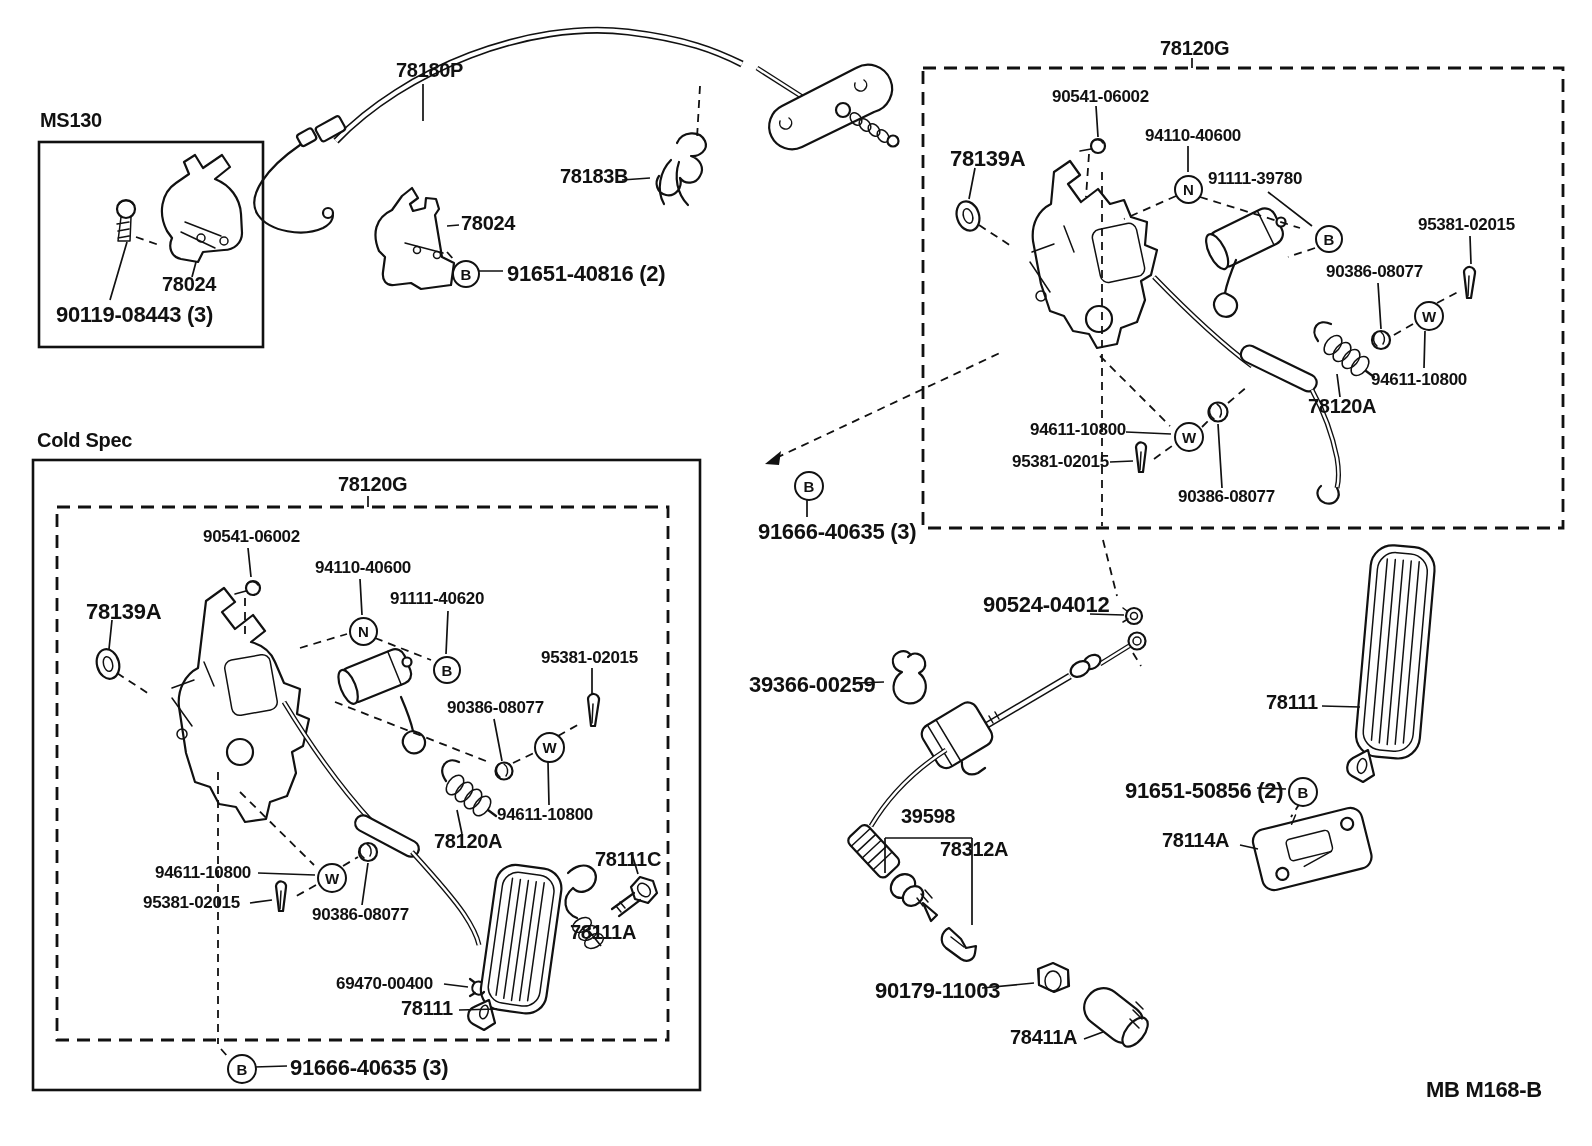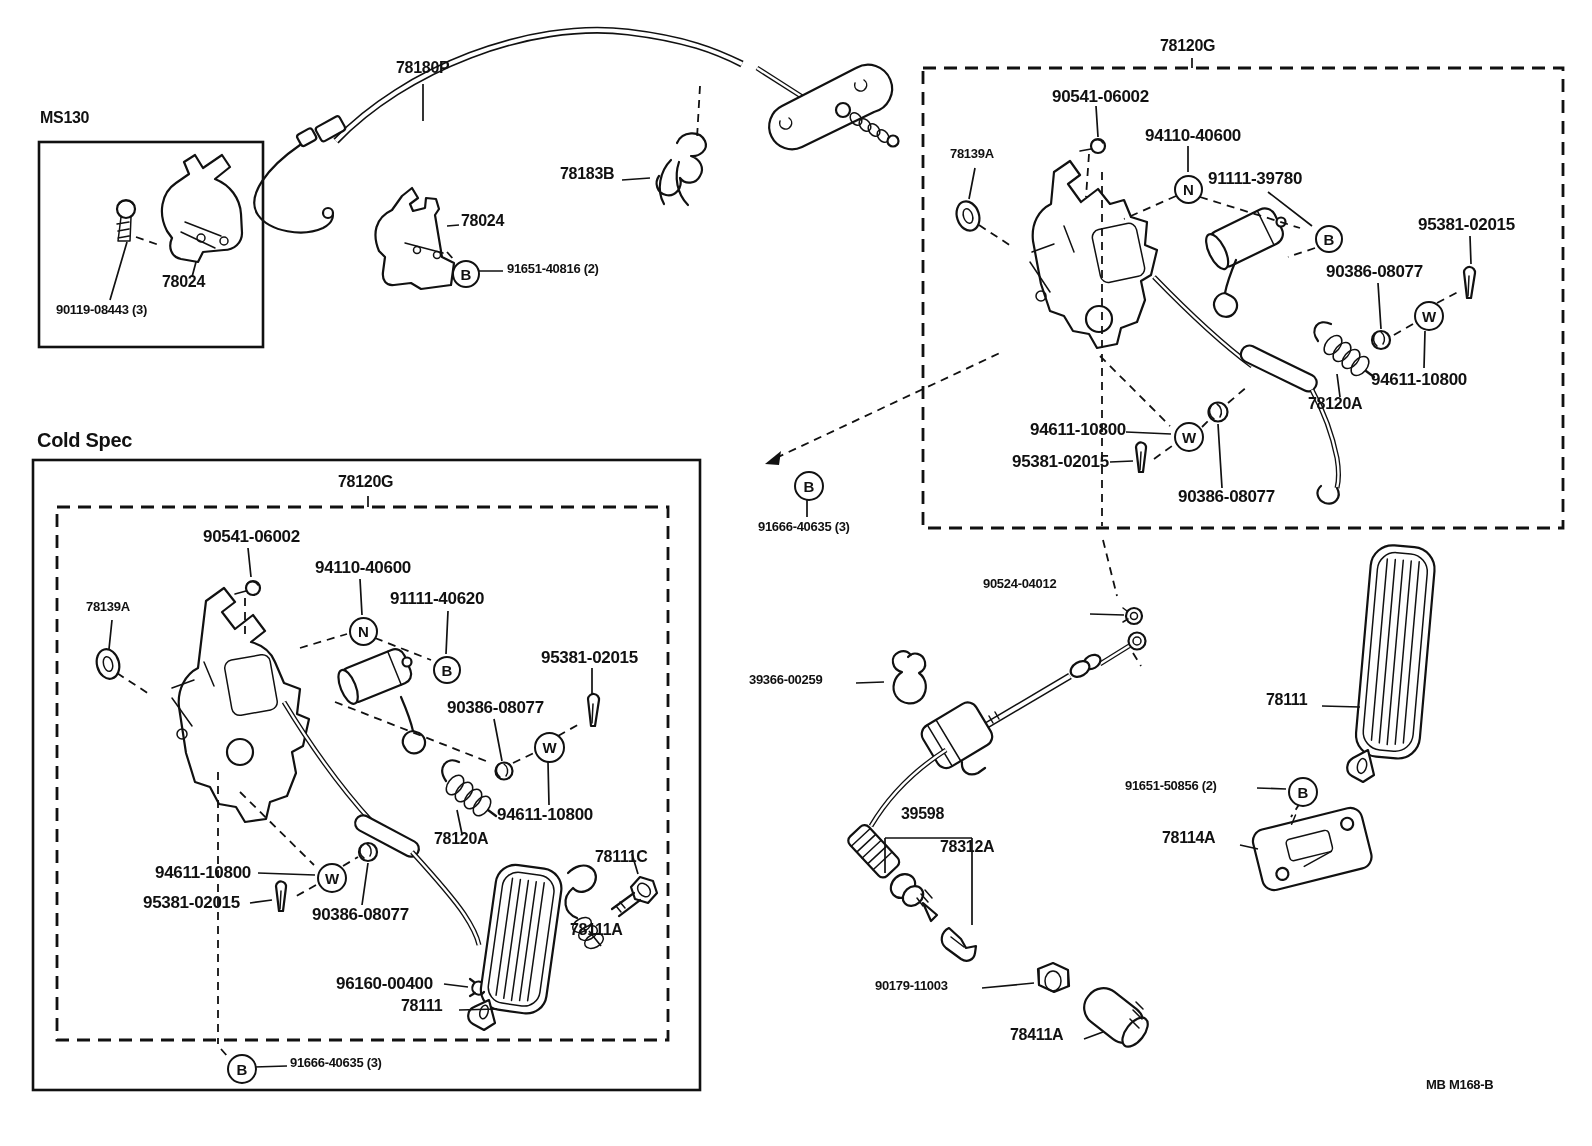--- a/index.html
+++ b/index.html
@@ -1,22 +1,22 @@
 <!DOCTYPE html>
 <html><head>
 <meta charset="utf-8">
 <style>
   html,body{margin:0;padding:0;background:#fff;}
   #stage{position:relative;width:1592px;height:1146px;background:#fff;overflow:hidden;
          font-family:"Liberation Sans",sans-serif;color:#111;}
   #art{position:absolute;left:0;top:0;}
   .lbl{position:absolute;font-weight:bold;font-size:17px;line-height:1.05;
        letter-spacing:-0.3px;white-space:nowrap;}
-  .lbl-md{font-size:13px;}
-  .lbl-lg{font-size:16px;}
+  .lbl-md{font-size:22px;}
+  .lbl-lg{font-size:20px;}
   .cc{position:absolute;border:2.6px solid #111;border-radius:50%;background:#fff;
       display:flex;align-items:center;justify-content:center;
       font-weight:bold;font-size:15px;line-height:1;}
   
   .s{fill:none;stroke:#111;stroke-width:2.2;stroke-linecap:round;stroke-linejoin:round;}
   .sw{fill:#fff;stroke:#111;stroke-width:2.2;stroke-linecap:round;stroke-linejoin:round;}
   .thin{stroke-width:1.5;}
   .ld{fill:none;stroke:#111;stroke-width:1.7;}
   .dsh{fill:none;stroke:#111;stroke-width:1.8;stroke-dasharray:8 6;}
   .bx{fill:none;stroke:#111;stroke-width:2.6;}
@@ -292,25 +292,25 @@
   <div class="lbl" style="left:390px;top:590px">91111-40620</div>
   <div class="lbl" style="left:541px;top:649px">95381-02015</div>
   <div class="lbl" style="left:447px;top:699px">90386-08077</div>
   <div class="lbl" style="left:497px;top:806px">94611-10800</div>
   <div class="lbl lbl-lg" style="left:434px;top:831px">78120A</div>
   <div class="lbl lbl-lg" style="left:595px;top:849px">78111C</div>
   <div class="lbl lbl-lg" style="left:570px;top:922px">78111A</div>
   <div class="lbl" style="left:155px;top:864px">94611-10800</div>
   <div class="lbl" style="left:143px;top:894px">95381-02015</div>
   <div class="lbl" style="left:312px;top:906px">90386-08077</div>
-  <div class="lbl" style="left:336px;top:975px">96160-00400</div>
+  <div class="lbl" style="left:336px;top:975px">69470-00400</div>
   <div class="lbl lbl-lg" style="left:401px;top:998px">78111</div>
   <div class="lbl lbl-md" style="left:290px;top:1056px">91666-40635 (3)</div>
 
-  <div class="lbl lbl-md" style="left:983px;top:577px">90524-04012</div>
+  <div class="lbl lbl-md" style="left:983px;top:593px">90524-04012</div>
   <div class="lbl lbl-md" style="left:749px;top:673px">39366-00259</div>
   <div class="lbl lbl-lg" style="left:901px;top:806px">39598</div>
   <div class="lbl lbl-lg" style="left:940px;top:839px">78312A</div>
   <div class="lbl lbl-md" style="left:875px;top:979px">90179-11003</div>
   <div class="lbl lbl-lg" style="left:1010px;top:1027px">78411A</div>
 
   <div class="lbl lbl-lg" style="left:1266px;top:692px">78111</div>
   <div class="lbl lbl-md" style="left:1125px;top:779px">91651-50856 (2)</div>
   <div class="lbl lbl-lg" style="left:1162px;top:830px">78114A</div>
 

